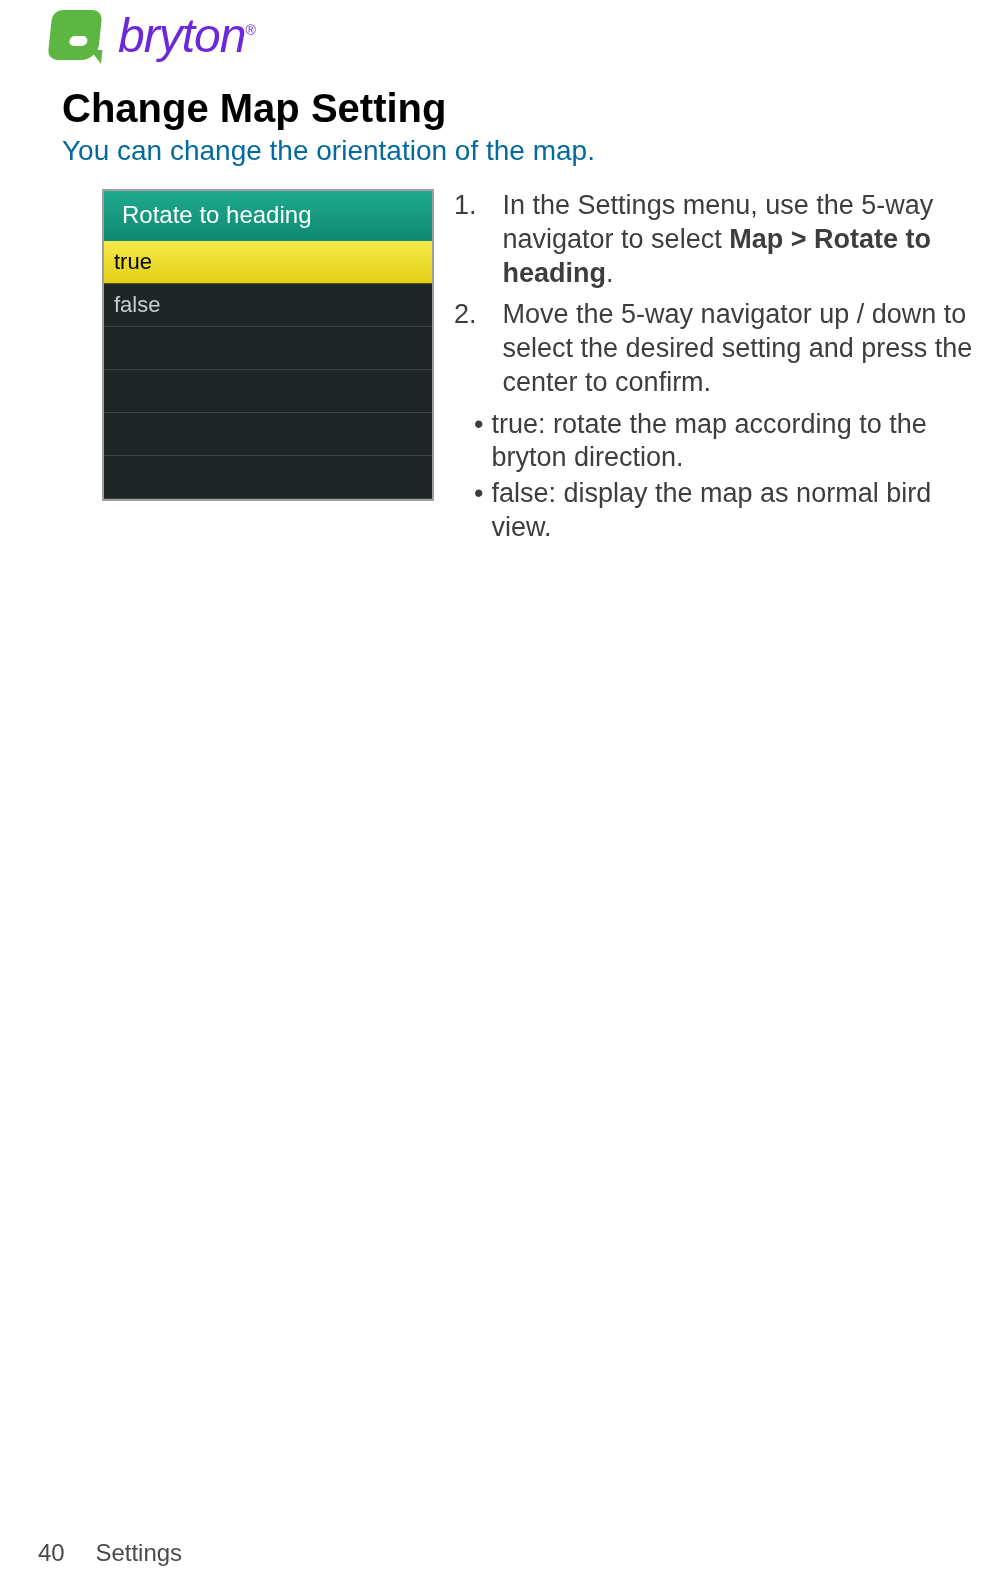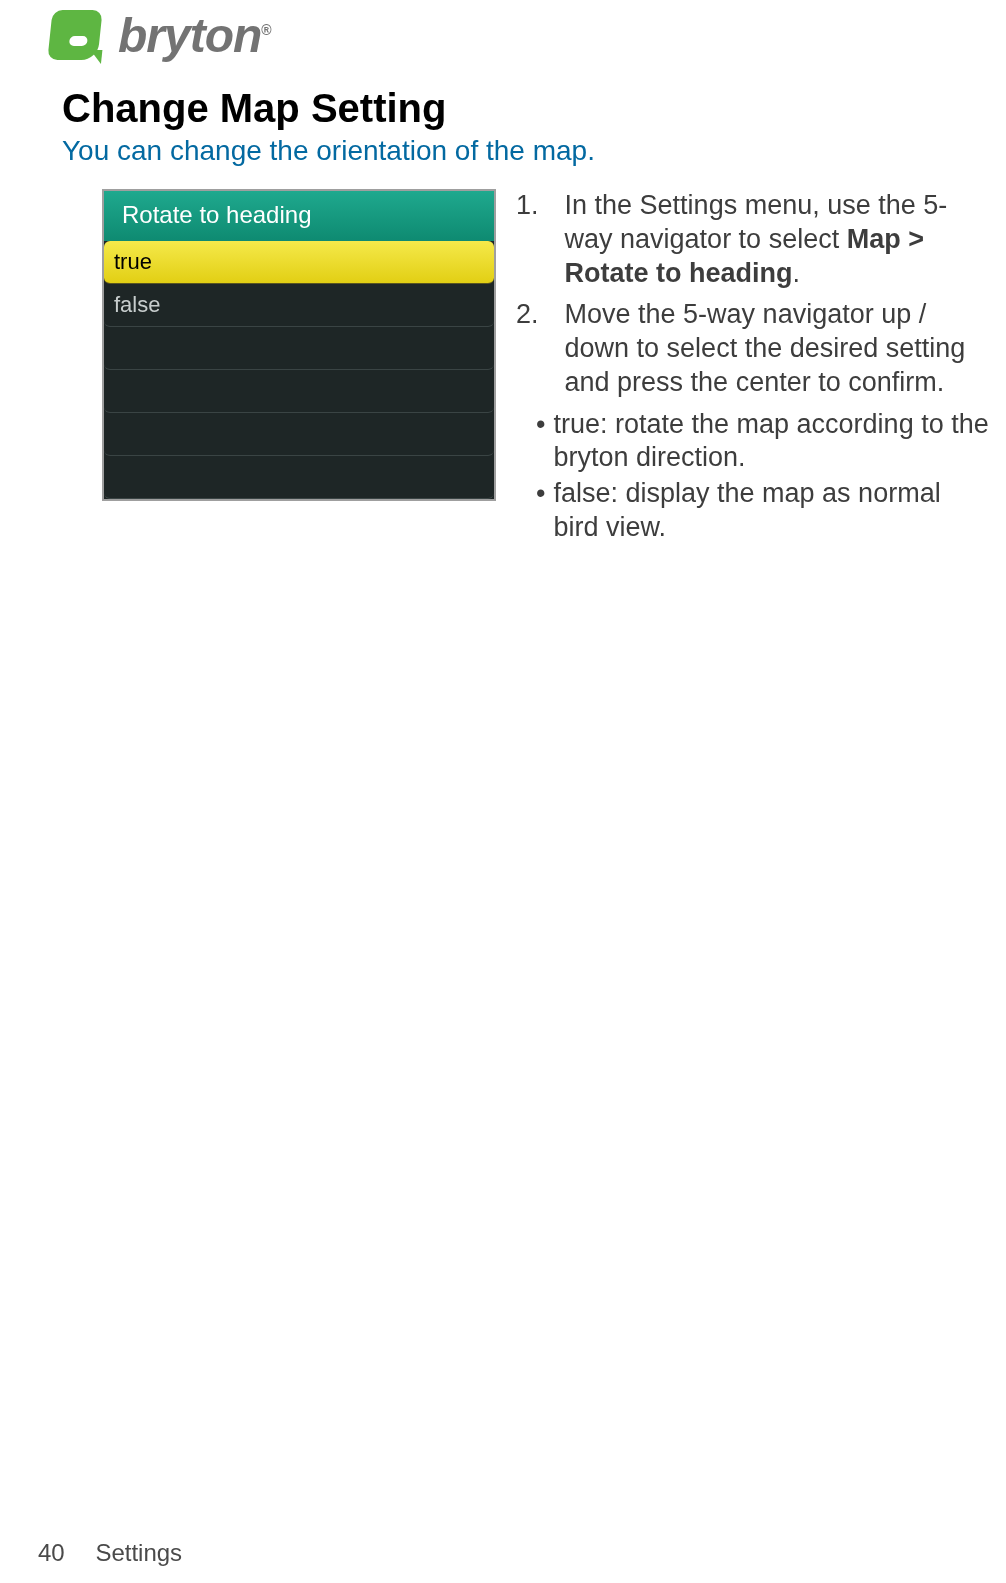--- a/index.html
+++ b/index.html
@@ -39,22 +39,22 @@
   .logo-icon::after {
     content: "";
     position: absolute;
     right: -4px;
     bottom: -4px;
     border-left: 12px solid transparent;
     border-top: 14px solid #5eb642;
   }
   .logo-text {
     font-size: 48px;
-    font-weight: 700;
-    color: #737373;
+    font-weight: 400;
+    color: #6d28d9;
     font-style: italic;
     letter-spacing: -1px;
     position: relative;
   }
   .logo-text sup {
     font-size: 14px;
     vertical-align: super;
     font-style: normal;
   }
   .content {
@@ -71,42 +71,41 @@
     color: #0369a1;
     margin-bottom: 22px;
   }
   .two-col {
     display: flex;
     align-items: flex-start;
     gap: 20px;
   }
   .device {
     flex: 0 0 auto;
-    width: 394px;
+    width: 332px;
     border: 2px solid #9f9f9f;
     margin-left: 40px;
     background: #1e2626;
   }
   .device-header {
     background: linear-gradient(#1fa98e, #0e8a71);
     color: #fff;
     font-size: 24px;
     padding: 10px 18px 12px;
     font-family: Arial, sans-serif;
   }
   .device-row {
     height: 43px;
     border-bottom: 1px solid #3a4444;
     color: #c7cdcd;
     font-size: 22px;
     padding: 16px 10px;
     display: flex;
     align-items: center;
     font-family: Arial, sans-serif;
-    border-radius: 6px;
   }
   .device-row.selected {
     background: linear-gradient(#f5e94a, #e2cf14);
     color: #000;
     border-bottom: 1px solid #5a5520;
   }
   .device-row.empty {
     background: #1e2626;
   }
   .instructions {

